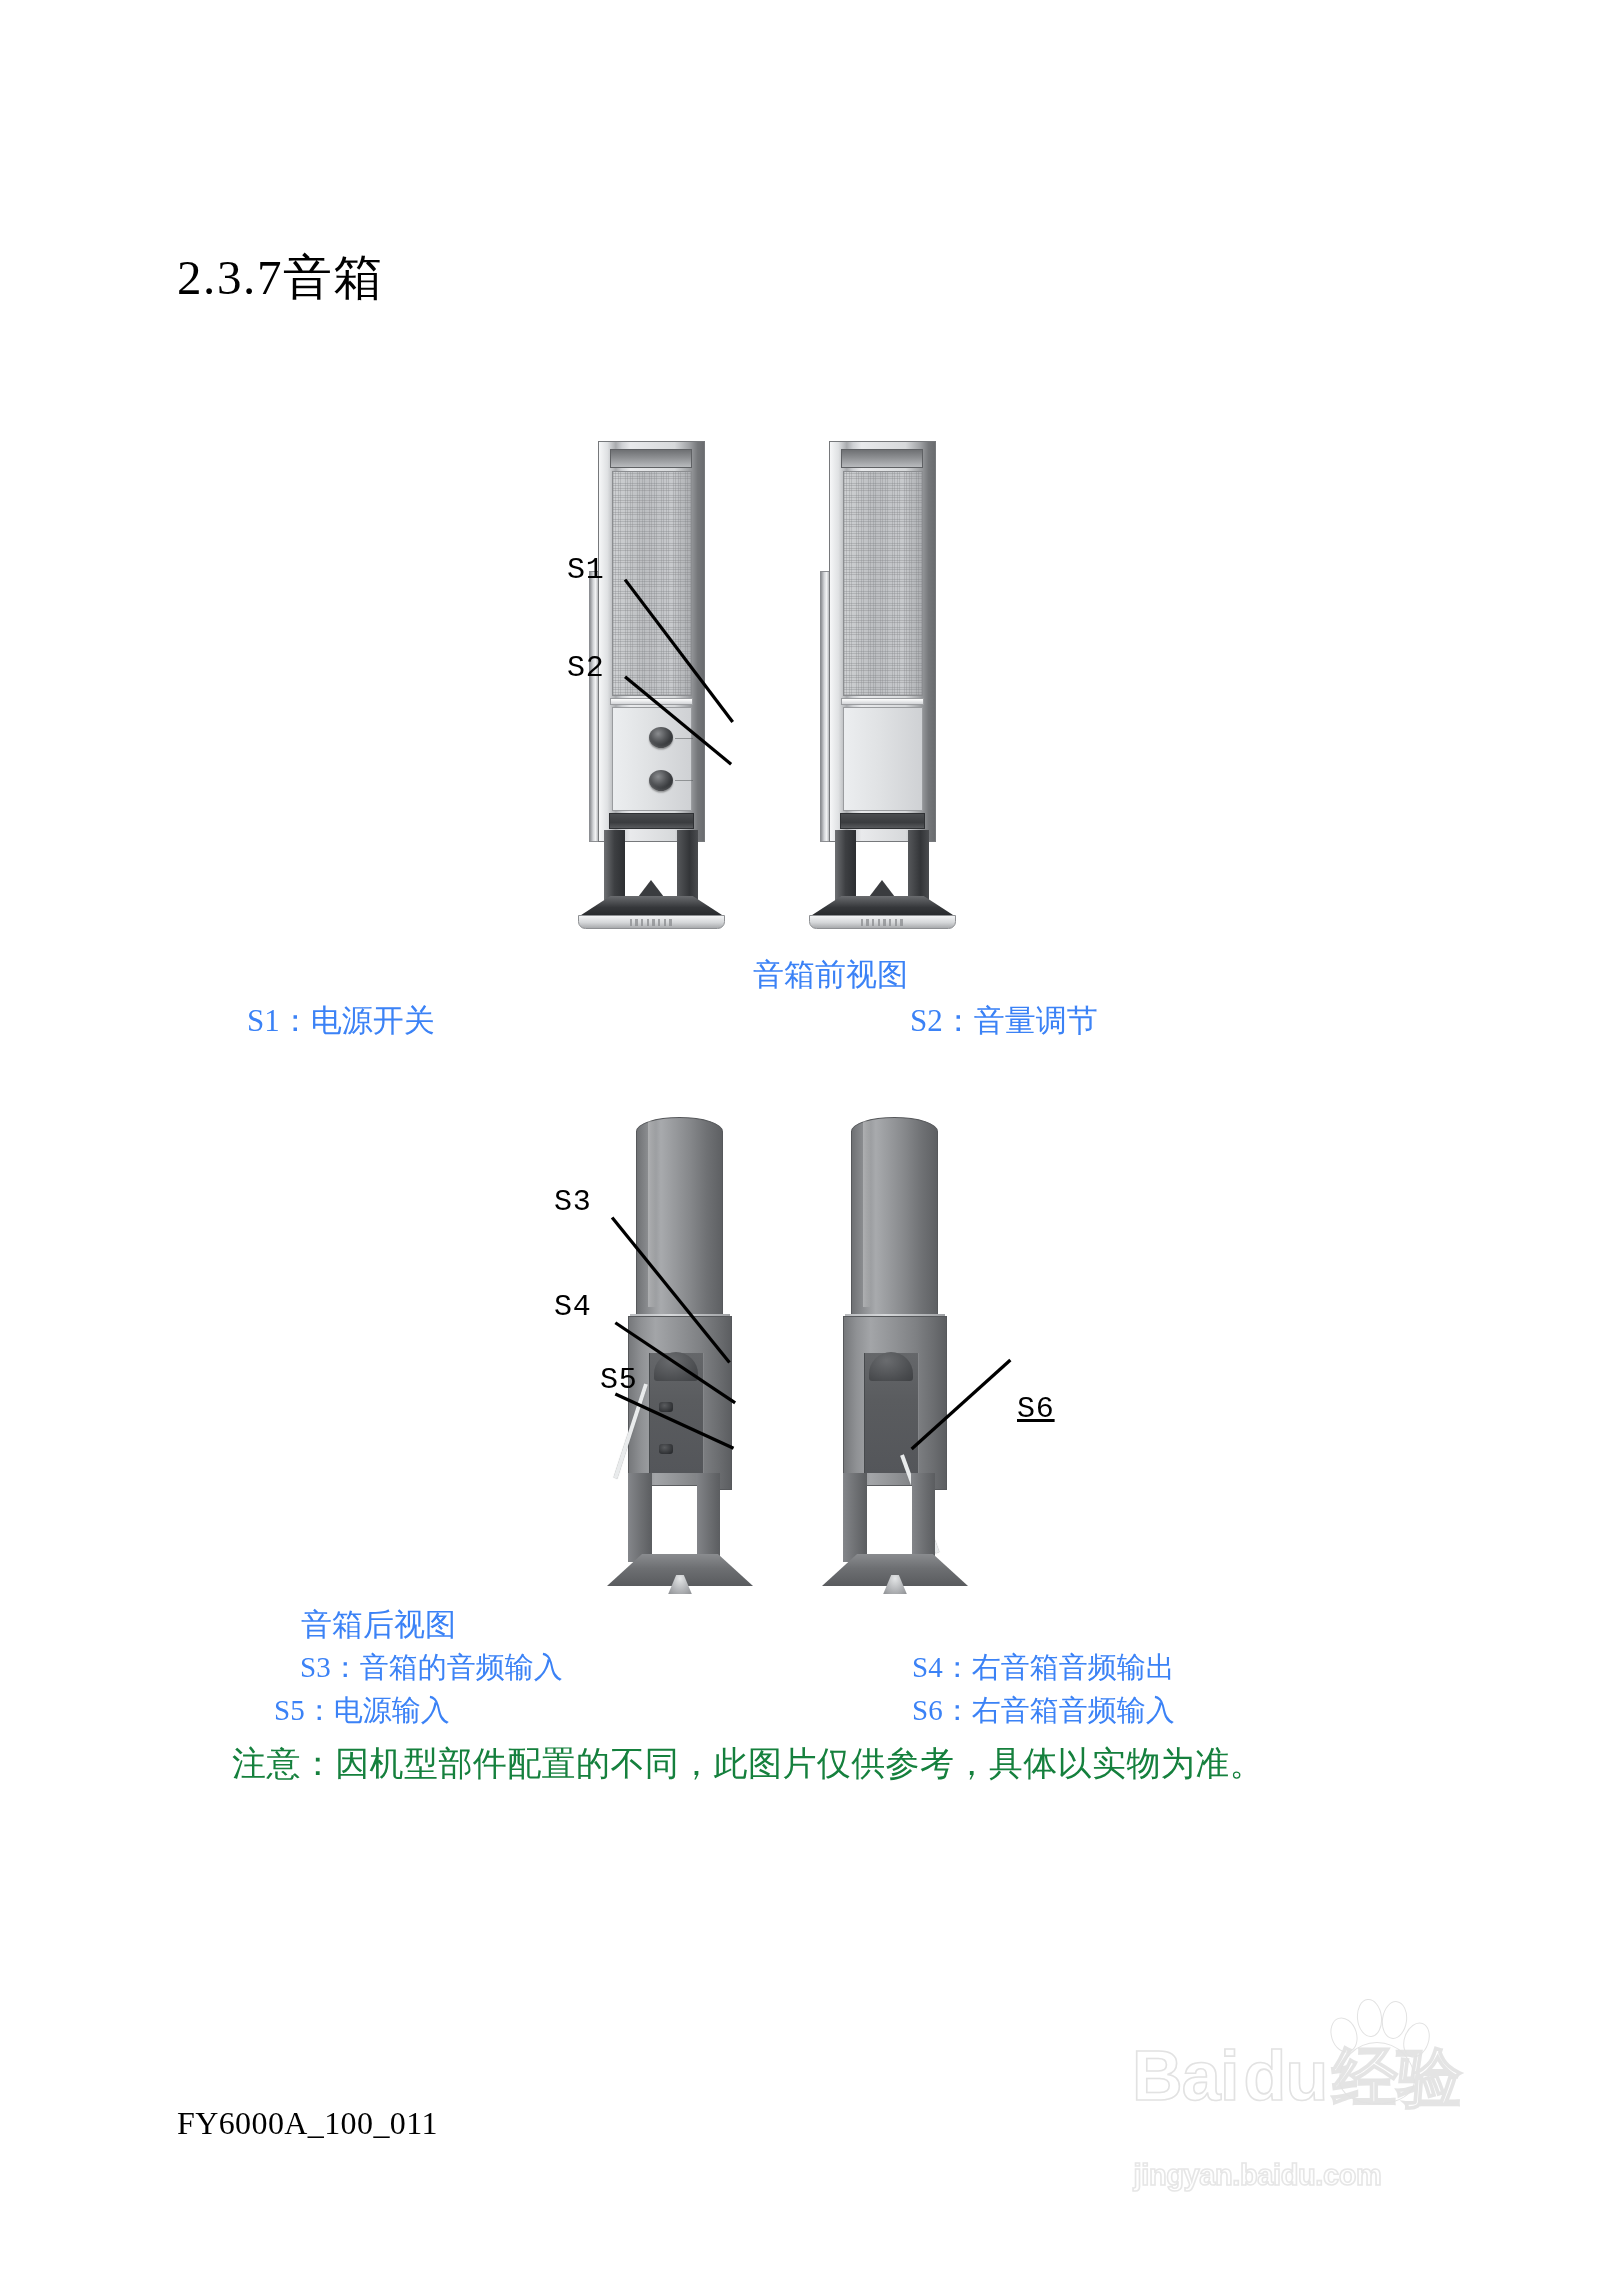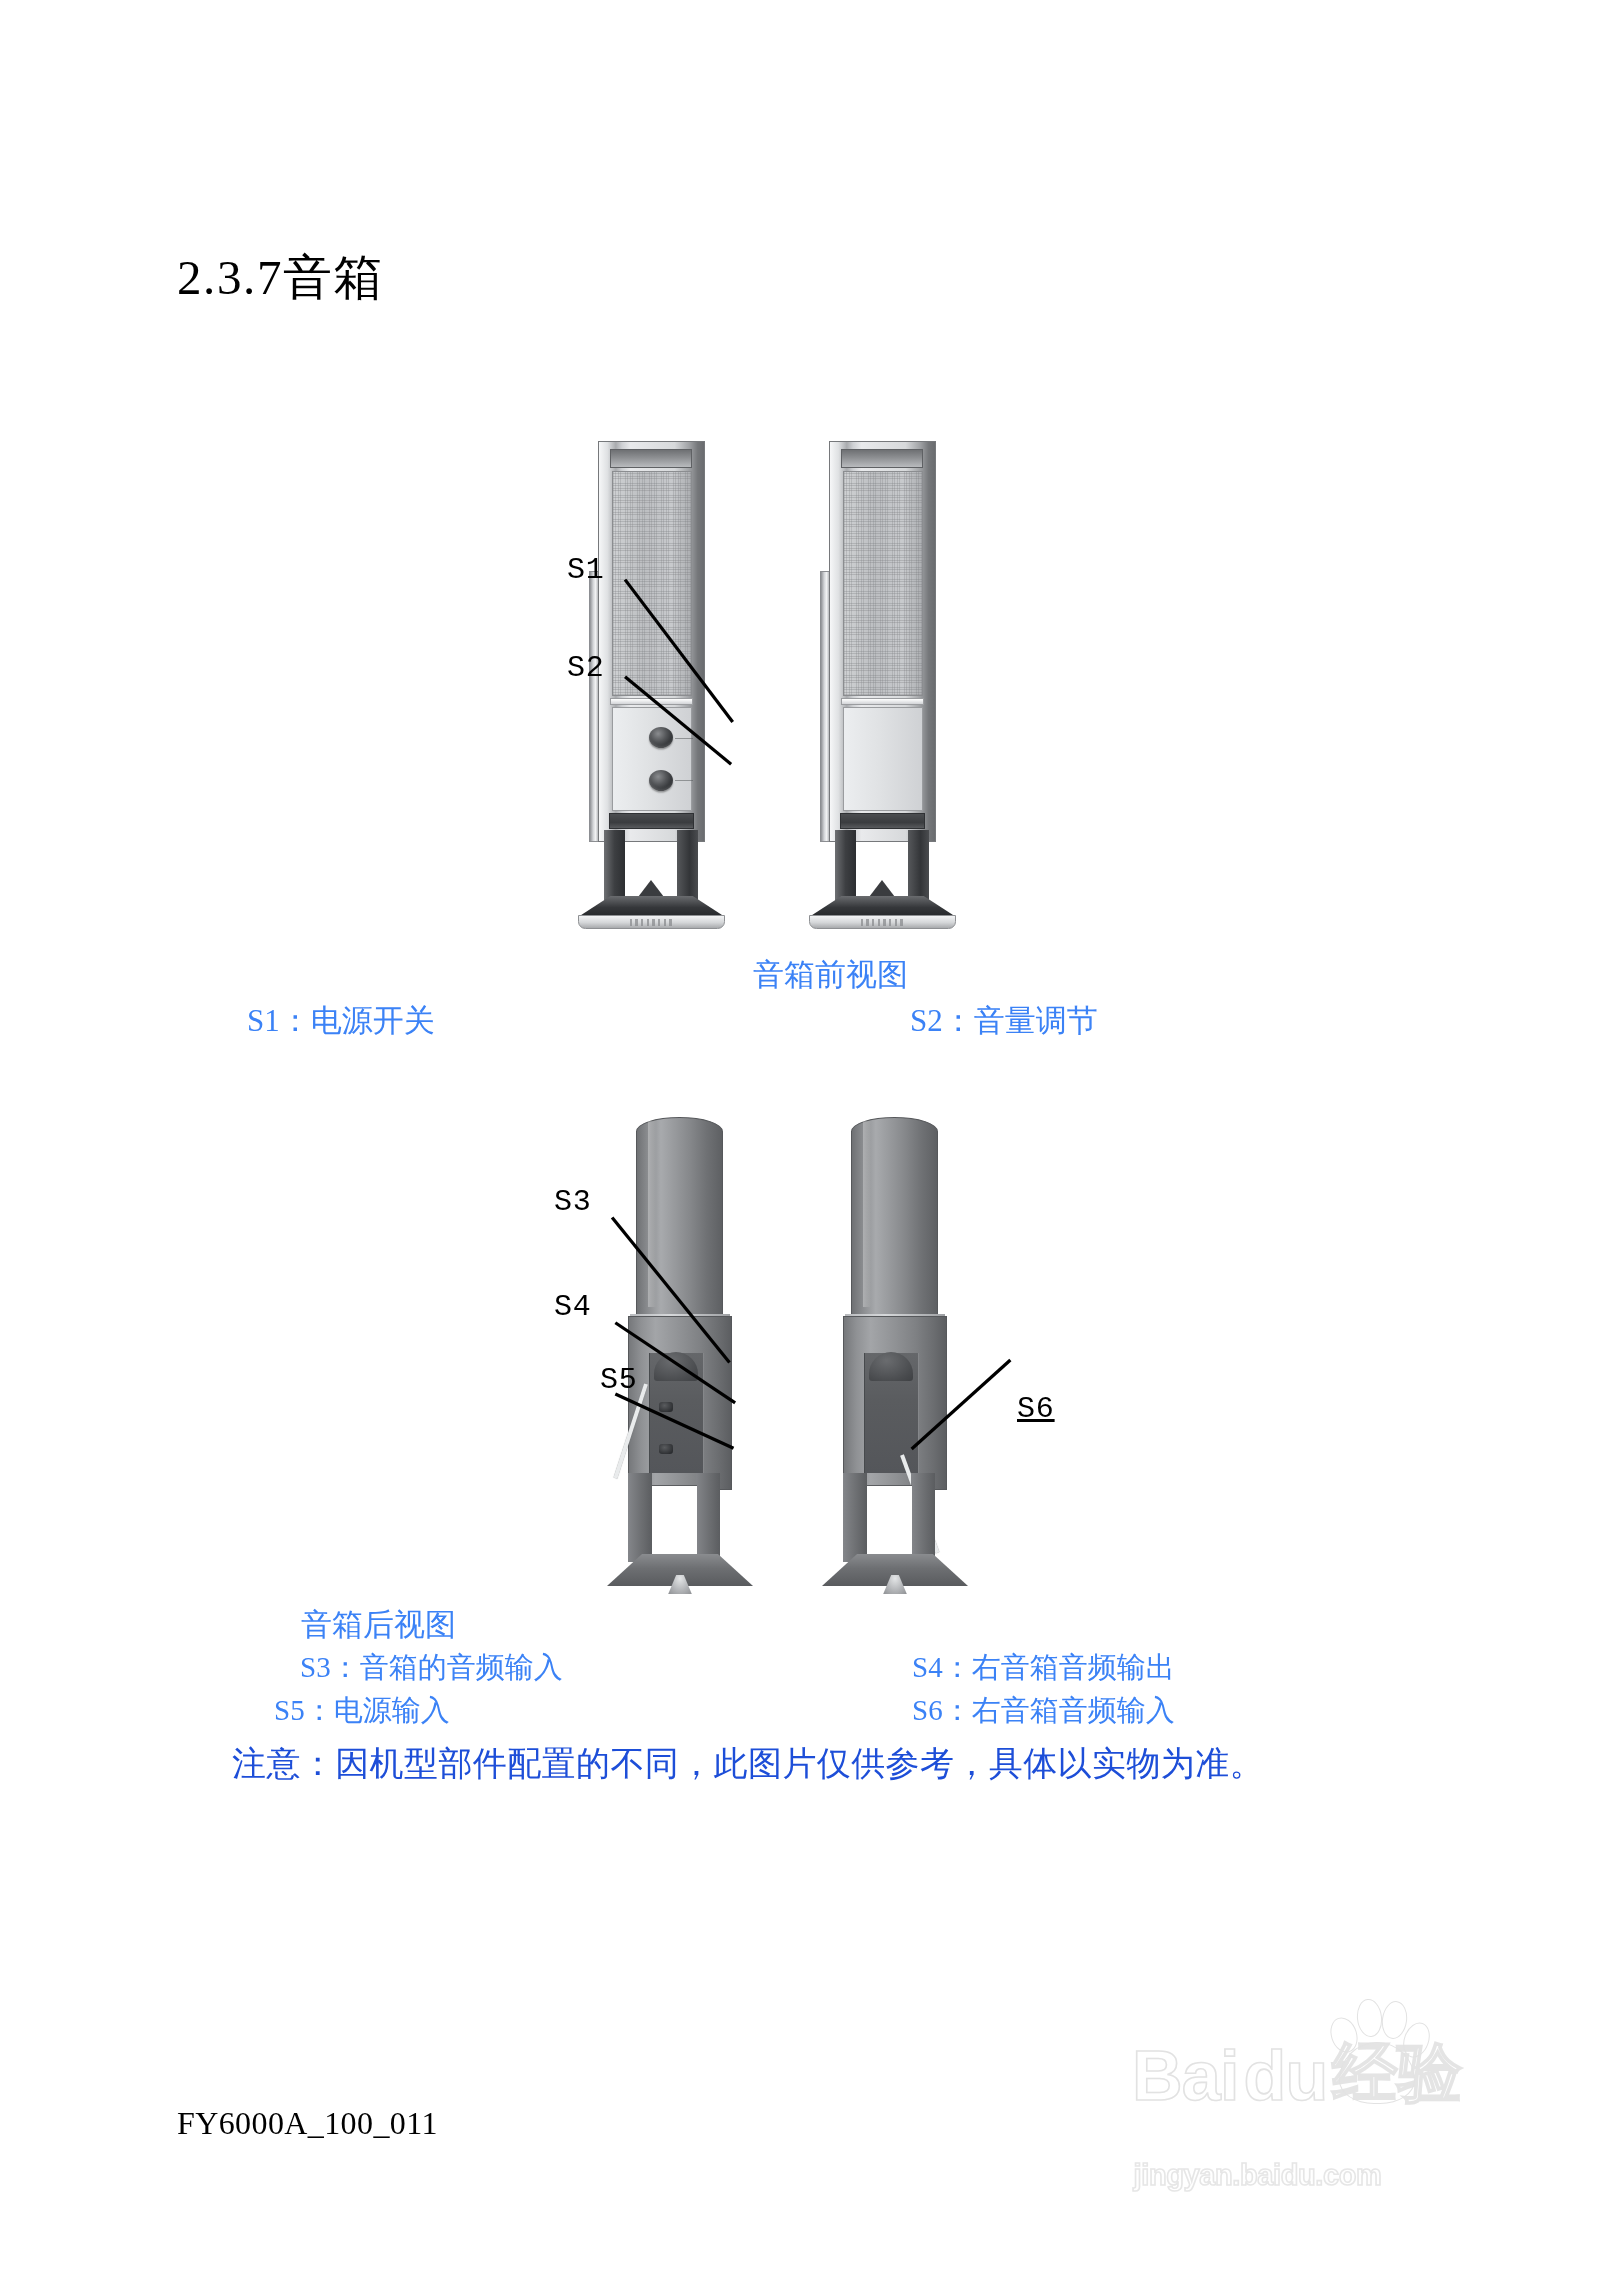--- a/index.html
+++ b/index.html
@@ -370,21 +370,21 @@
     color: #3b82f6;
   }
   .caption.small { font-size: 29px; }
 
   .note {
     position: absolute;
     font-family: "Liberation Serif", "DejaVu Serif", serif;
     font-size: 34px;
     letter-spacing: 0.4px;
     white-space: nowrap;
-    color: #1d4ed8;
+    color: #15803d;
   }
 
   
   .footer-code {
     position: absolute;
     left: 177px;
     top: 2105px;
     font-family: "Liberation Serif", "DejaVu Serif", serif;
     font-size: 32px;
     letter-spacing: 0.4px;
@@ -413,21 +413,21 @@
   .wm-text {
     font-family: "Liberation Sans", "DejaVu Sans", sans-serif;
     font-weight: bold;
     font-size: 70px;
     line-height: .95;
     color: transparent;
     -webkit-text-stroke: 1.6px #e2e2e2;
     letter-spacing: -0.8px;
   }
   .wm-cn {
-    font-family: Liberation Mono, monospace;
+    font-family: Liberation Serif, serif;
     font-weight: bold;
     font-size: 65px;
     line-height: .95;
     color: transparent;
     -webkit-text-stroke: 1.6px #e4e4e4;
   }
   .wm-url {
     position: absolute;
     left: 1.6px;
     top: 130px;

